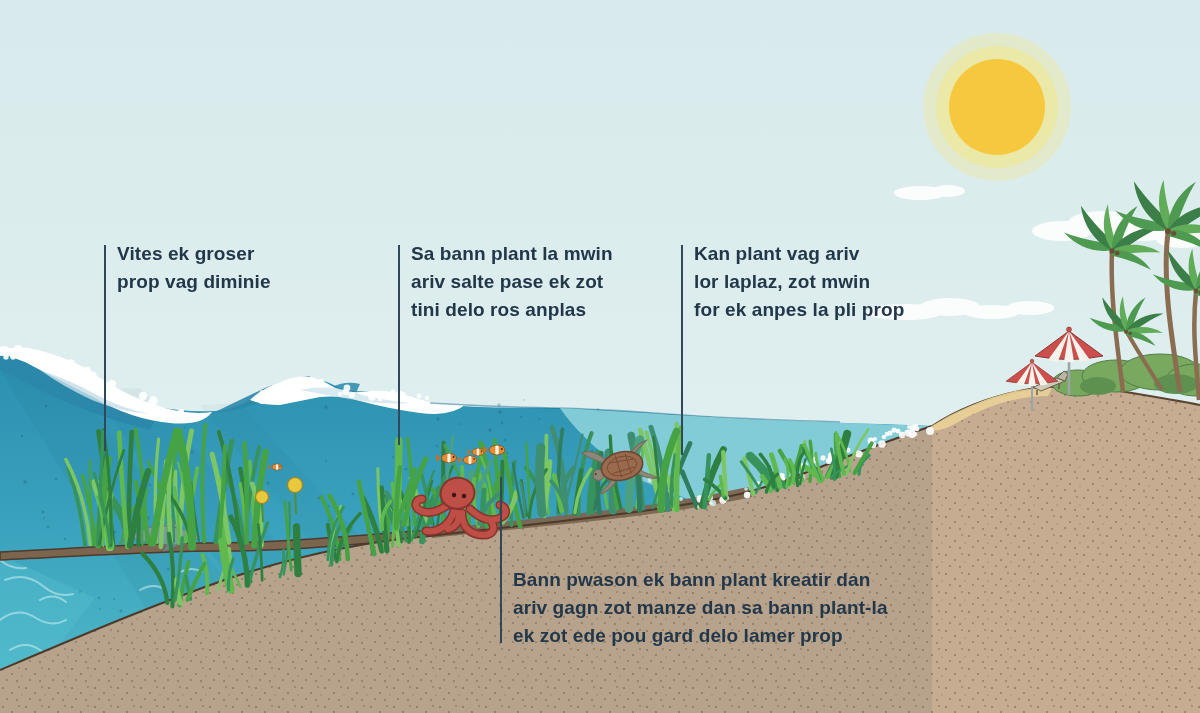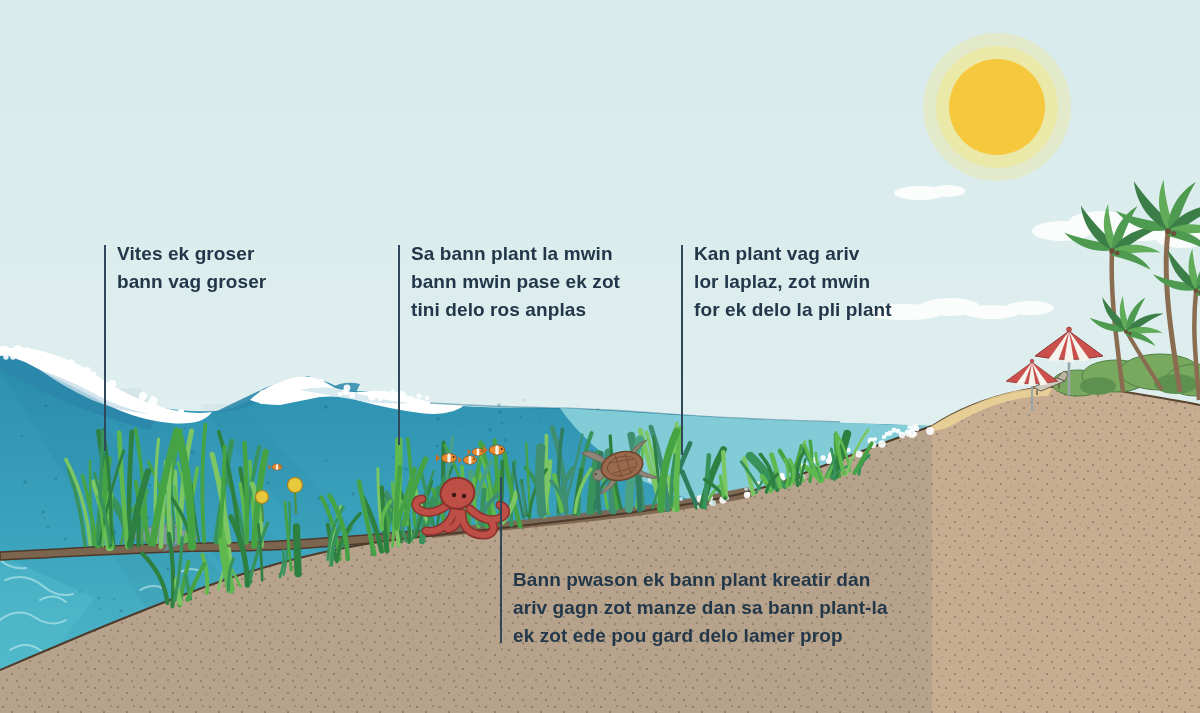--- a/index.html
+++ b/index.html
@@ -676,35 +676,35 @@
   </g>
   <g>
     <use href="#umb" transform="translate(1032,385) scale(0.76)"></use>
     <use href="#umb" transform="translate(1069,361)"></use>
   </g>
 </svg>
 
 <div class="vline" style="left:104px;top:245px;height:206px"></div>
 <div class="ann" style="left:117px;top:240px">
   <div>Vites ek groser</div>
-  <div>bann vag groser</div>
+  <div>prop vag diminie</div>
 </div>
 
 <div class="vline" style="left:398px;top:245px;height:200px"></div>
 <div class="ann" style="left:411px;top:240px">
   <div>Sa bann plant la mwin</div>
-  <div>bann mwin pase ek zot</div>
+  <div>ariv salte pase ek zot</div>
   <div>tini delo ros anplas</div>
 </div>
 
 <div class="vline" style="left:681px;top:245px;height:210px"></div>
 <div class="ann" style="left:694px;top:240px">
   <div>Kan plant vag ariv</div>
   <div>lor laplaz, zot mwin</div>
-  <div>for ek delo la pli plant</div>
+  <div>for ek anpes la pli prop</div>
 </div>
 
 <div class="vline" style="left:500px;top:477px;height:166px"></div>
 <div class="ann" style="left:513px;top:566px">
   <div>Bann pwason ek bann plant kreatir dan</div>
   <div>ariv gagn zot manze dan sa bann plant-la</div>
   <div>ek zot ede pou gard delo lamer prop</div>
 </div>
 
 </div>

